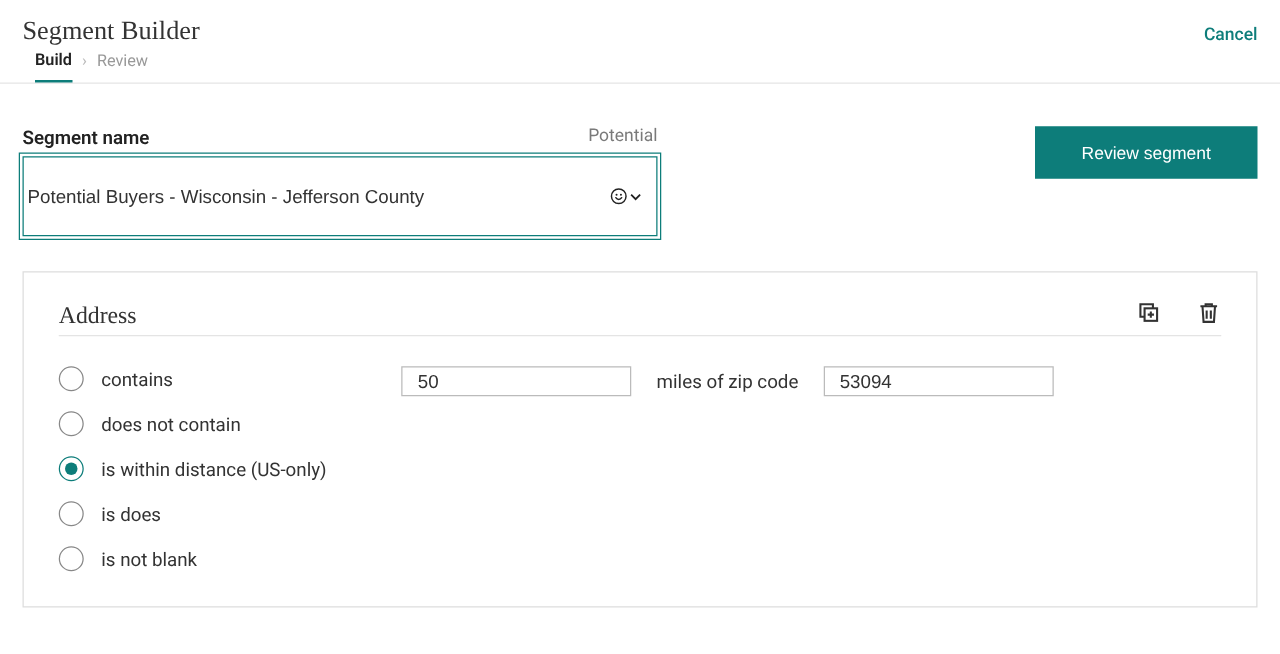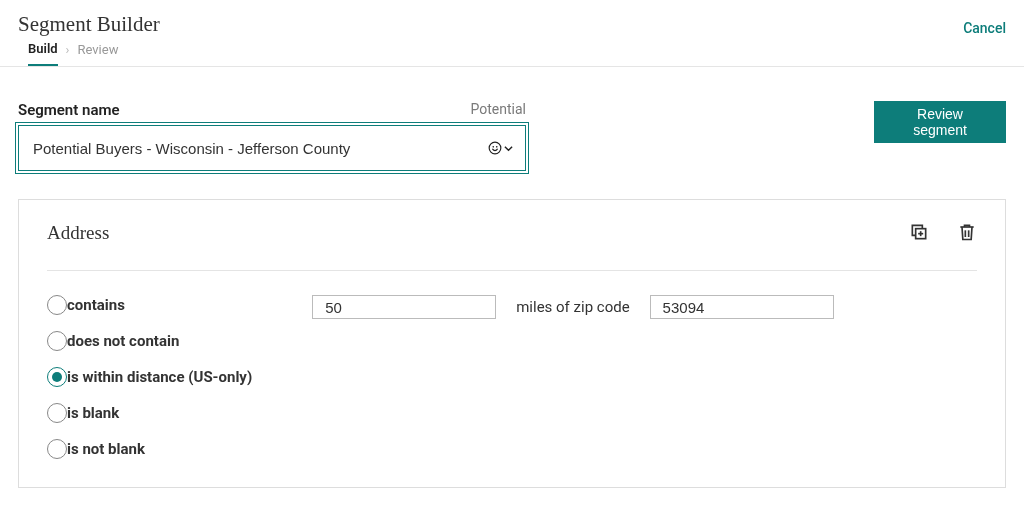--- a/index.html
+++ b/index.html
@@ -81,24 +81,24 @@
   }
   .field-req {
     font-size: 14px;
     color: #7a7a7a;
   }
   .input-wrap {
     position: relative;
     border: 1px solid #0d7d7a;
     outline: 1px solid #0d7d7a;
     outline-offset: 2px;
-    height: 46px;
-    display: flex;
-    align-items: center;
-    padding: 0 44px 0 14px;
+    height: 64px;
+    display: flex;
+    align-items: center;
+    padding: 0 44px 0 3px;
   }
   .input-wrap input {
     border: none;
     outline: none;
     width: 100%;
     font-size: 15px;
     color: #333;
     background: transparent;
   }
   .eye-combo {
@@ -114,33 +114,33 @@
   }
 
   .review-btn {
     background: #0d7d7a;
     color: #fff;
     border: none;
     font-size: 14px;
     font-weight: 500;
     padding: 0 24px;
     height: 42px;
-    width: 132px;
+    width: 178px;
     cursor: pointer;
   }
 
   .card {
     border: 1px solid #ddd;
     padding: 22px 28px 28px 28px;
   }
   .card-header {
     display: flex;
     justify-content: space-between;
-    align-items: flex-start;
-    padding-bottom: 24px;
+    align-items: flex-end;
+    padding-bottom: 4px;
     border-bottom: 1px solid #e4e4e4;
     margin-bottom: 24px;
   }
   .card-title {
     font-family: Georgia, "Times New Roman", serif;
     font-size: 19px;
     font-weight: 400;
     color: #333;
   }
   .card-actions {
@@ -158,23 +158,23 @@
     gap: 40px;
   }
 
   .radios {
     display: flex;
     flex-direction: column;
     gap: 16px;
   }
   .radio-row {
     display: flex;
-    align-items: center;
+    align-items: flex-end;
+    gap: 14px;
     cursor: pointer;
-    font-weight: bold;
   }
   .radio-outer {
     width: 20px;
     height: 20px;
     border: 1.5px solid #888;
     border-radius: 50%;
     display: flex;
     align-items: center;
     justify-content: center;
     flex-shrink: 0;
@@ -292,21 +292,21 @@
           <span class="radio-label">does not contain</span>
         </div>
         <div class="radio-row selected">
           <span class="radio-outer">
               <span class="radio-inner"></span>
             </span>
           <span class="radio-label">is within distance (US-only)</span>
         </div>
         <div class="radio-row">
           <span class="radio-outer"></span>
-          <span class="radio-label">is blank</span>
+          <span class="radio-label">is does</span>
         </div>
         <div class="radio-row">
           <span class="radio-outer"></span>
           <span class="radio-label">is not blank</span>
         </div>
       </div>
 
       <div class="distance-inputs">
         <input class="num-input" type="text" value="50" style="">
         <span class="miles-text">miles of zip code</span>

